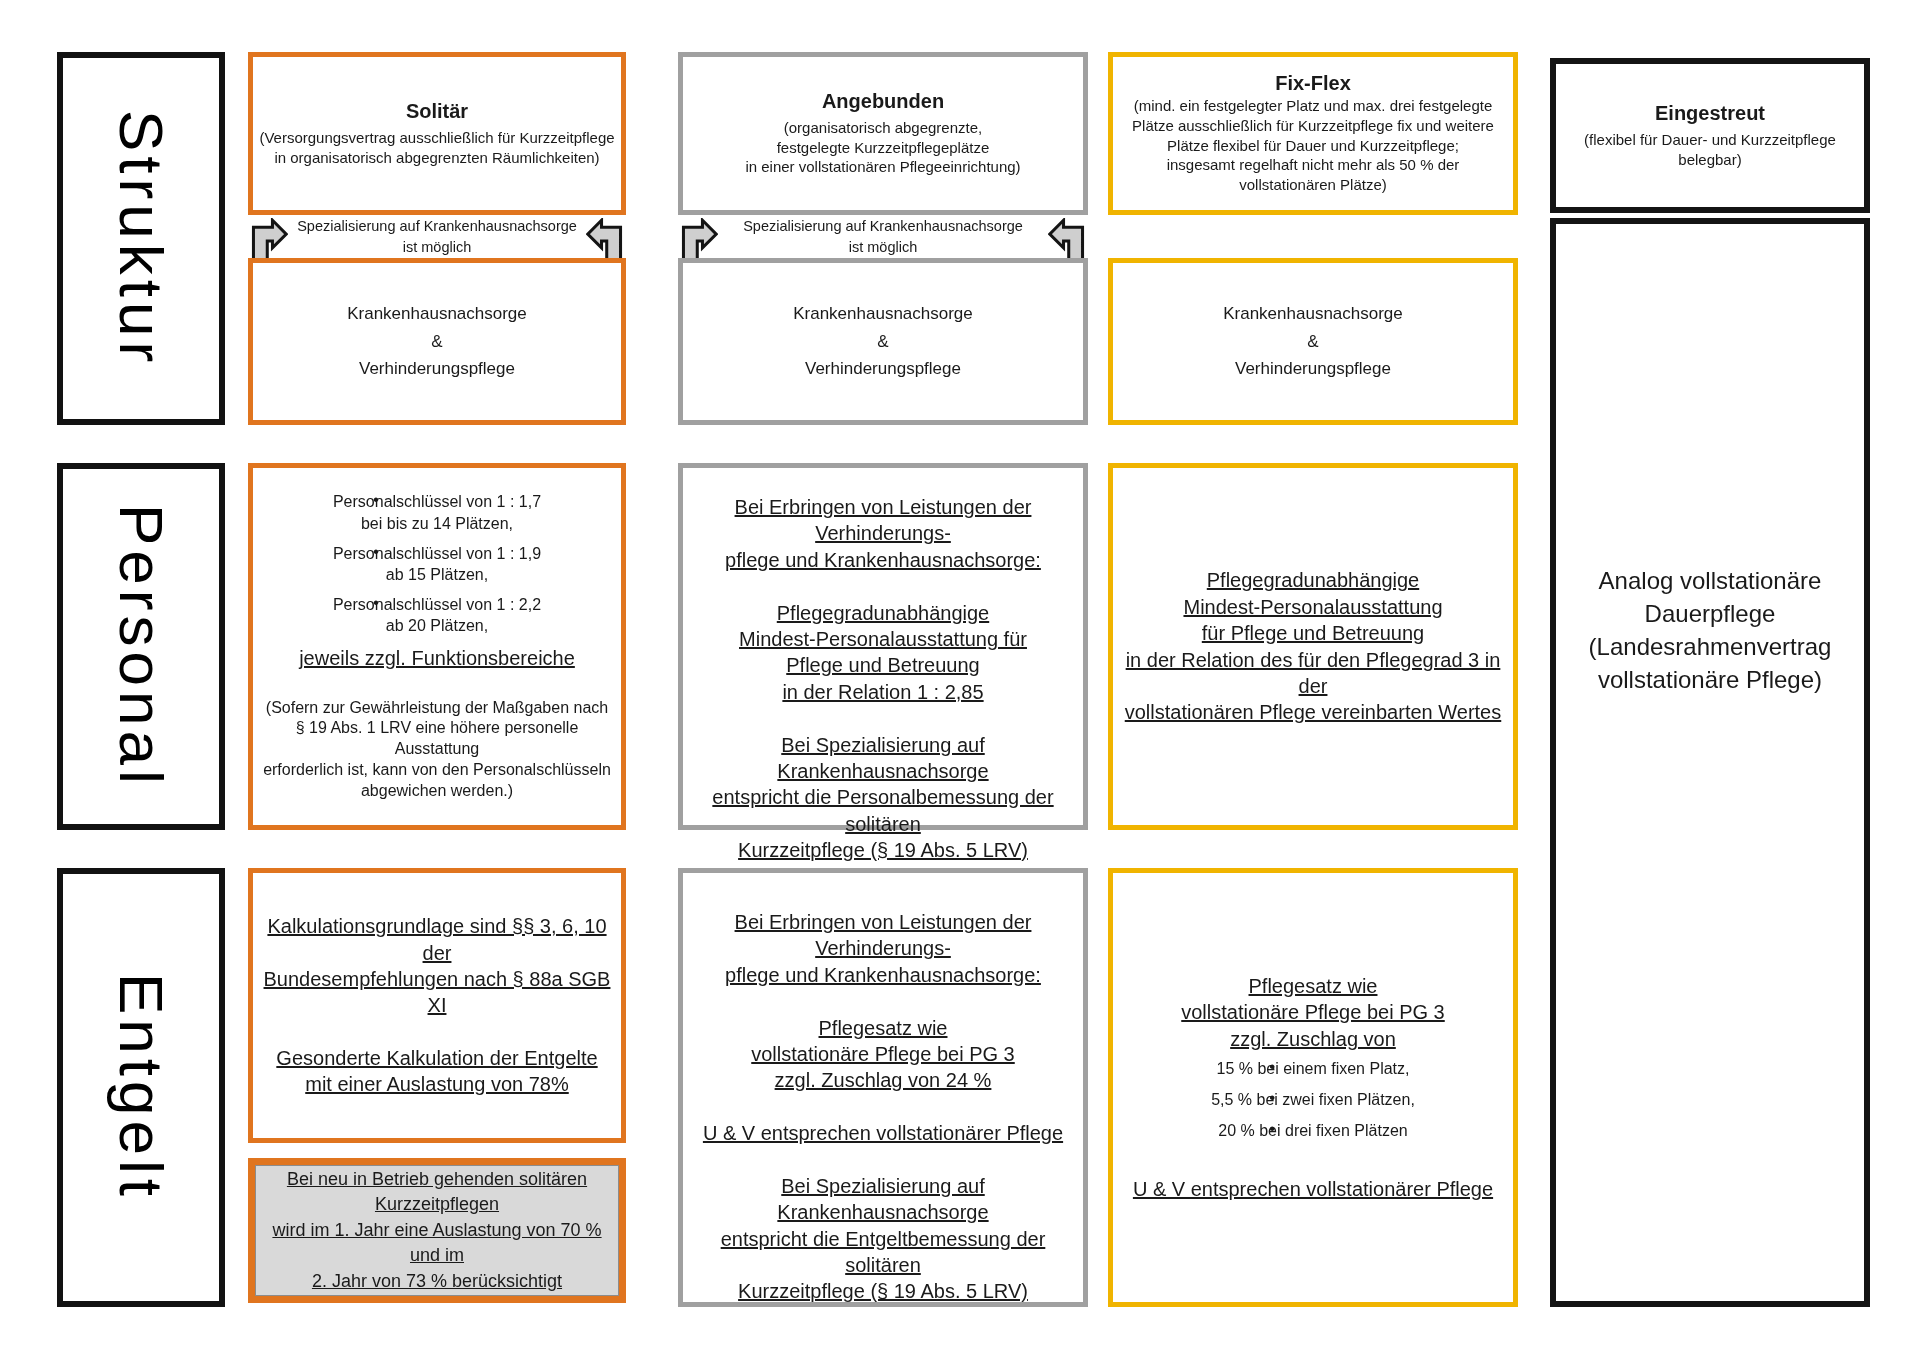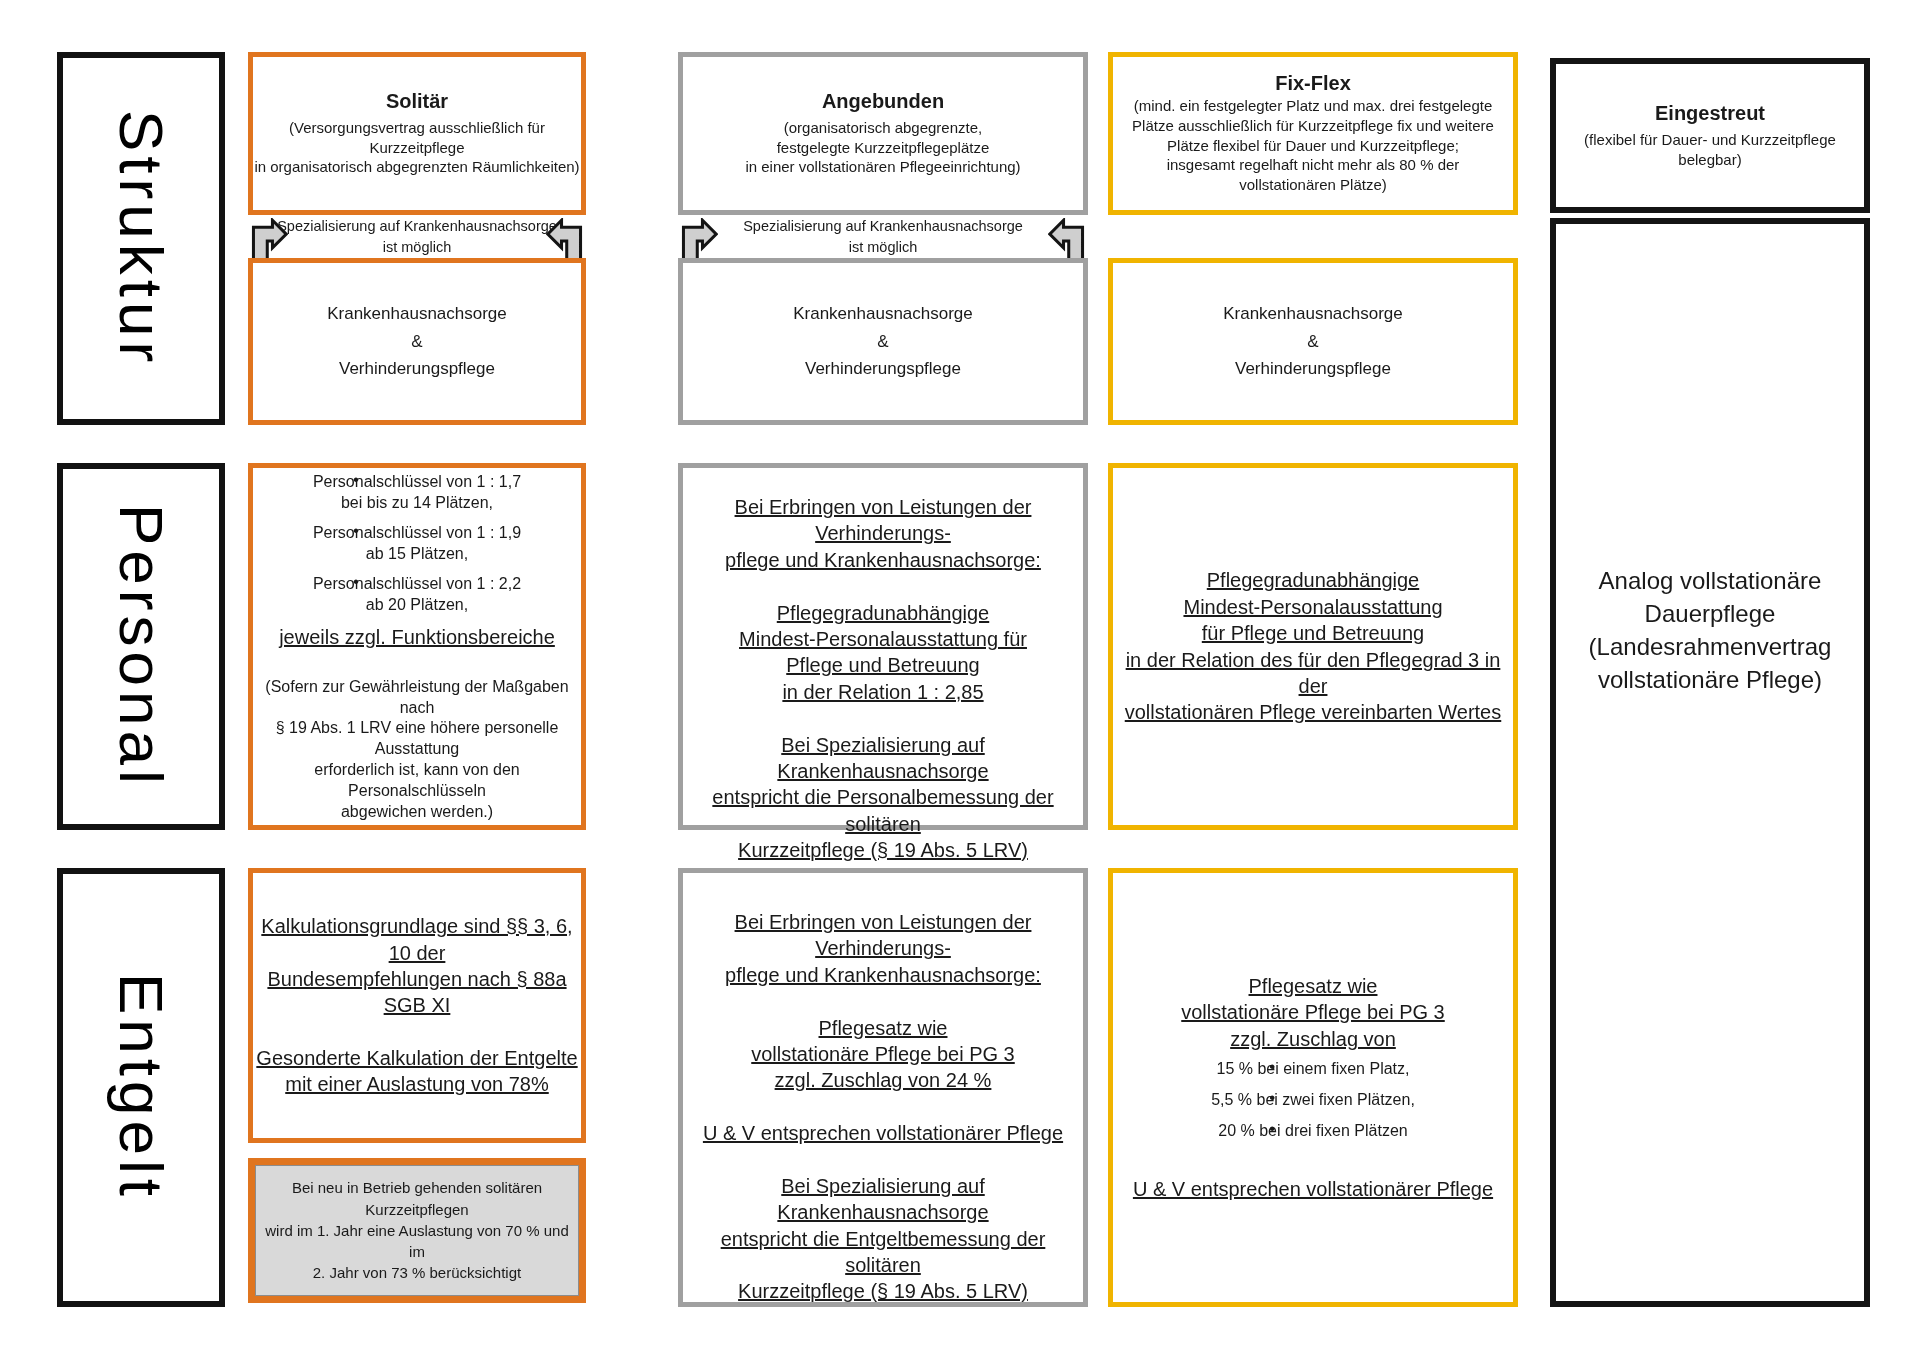--- a/index.html
+++ b/index.html
@@ -36,21 +36,21 @@
   .bitem { position:relative; margin-bottom:9px; }
   .bitem .bdot { position:absolute; left:40px; top:-1px; font-size:17px; }
   .b3 .bitem .bdot { left:58px; }
   .b3 .bitem { margin-bottom:10px; }
   .bitem .btext { display:block; font-size:16px; line-height:1.32; }
   .pnote { margin-top:26px; }
 
   .subnote { padding:2px; background:var(--ac,#888); }
   .subinner { width:100%; height:100%; background:#d9d9d9; border:1px solid #8c8c8c;
               display:flex; align-items:center; justify-content:center; }
-  .subinner .note { font-size:15px; line-height:1.42; }
+  .subinner .note { font-size:18px; line-height:1.42;text-decoration:underline; }
 
   .tallnote { position:absolute; left:0; right:0; top:340px; font-size:24px; line-height:1.38; }
 </style>
 </head>
 <body>
 
 <svg width="0" height="0" style="position:absolute">
   <defs>
     <path id="bentArrow" d="M4 50 V10 H26 V2 L42 18 L26 34 V26 H20 V50 Z" fill="#cfcfcf" stroke="#141414" stroke-width="3.5" stroke-linejoin="miter"></path>
   </defs>
@@ -61,21 +61,21 @@
   <div class="rowlabel" style="top:52px;height:373px">
     <span>Struktur</span>
   </div>
   <div class="rowlabel" style="top:463px;height:367px">
     <span>Personal</span>
   </div>
   <div class="rowlabel" style="top:868px;height:439px">
     <span>Entgelt</span>
   </div>
 
-  <div class="col" style="left: 248px; width: 338px; padding-left: 24px; --ac: #E0751F;">
+  <div class="col" style="left: 248px; width: 378px; padding-left: 24px; --ac: #E0751F;">
     <div class="box center" style="top:52px;height:163px">
       <div class="title t">Solitär</div>
       <div class="subtitle t">(Versorgungsvertrag ausschließlich für Kurzzeitpflege
 in organisatorisch abgegrenzten Räumlichkeiten)</div>
     </div>
     <div class="banner" style="top:215px;height:43px">
       <svg class="arrow aleft" viewBox="0 0 44 52">
           <use href="#bentArrow"></use>
         </svg>
       <div class="bannertext t">Spezialisierung auf Krankenhausnachsorge
@@ -179,21 +179,21 @@
 Kurzzeitpflege (§ 19 Abs. 5 LRV)</div>
     </div>
   </div>
 
   <div class="col" style="left: 1108px; width: 410px; --ac: #F0B400;">
     <div class="box center" style="top:52px;height:163px">
       <div class="title t" style="margin-bottom:1px">Fix-Flex</div>
       <div class="subtitle t">(mind. ein festgelegter Platz und max. drei festgelegte
 Plätze ausschließlich für Kurzzeitpflege fix und weitere
 Plätze flexibel für Dauer und Kurzzeitpflege;
-insgesamt regelhaft nicht mehr als 80 % der
+insgesamt regelhaft nicht mehr als 50 % der
 vollstationären Plätze)</div>
     </div>
     <div class="box center" style="top:258px;height:167px">
       <div class="kv t">Krankenhausnachsorge
 &amp;
 Verhinderungspflege</div>
     </div>
     <div class="box center" style="top:463px;height:367px">
       <div class="body t">Pflegegradunabhängige
 Mindest-Personalausstattung

